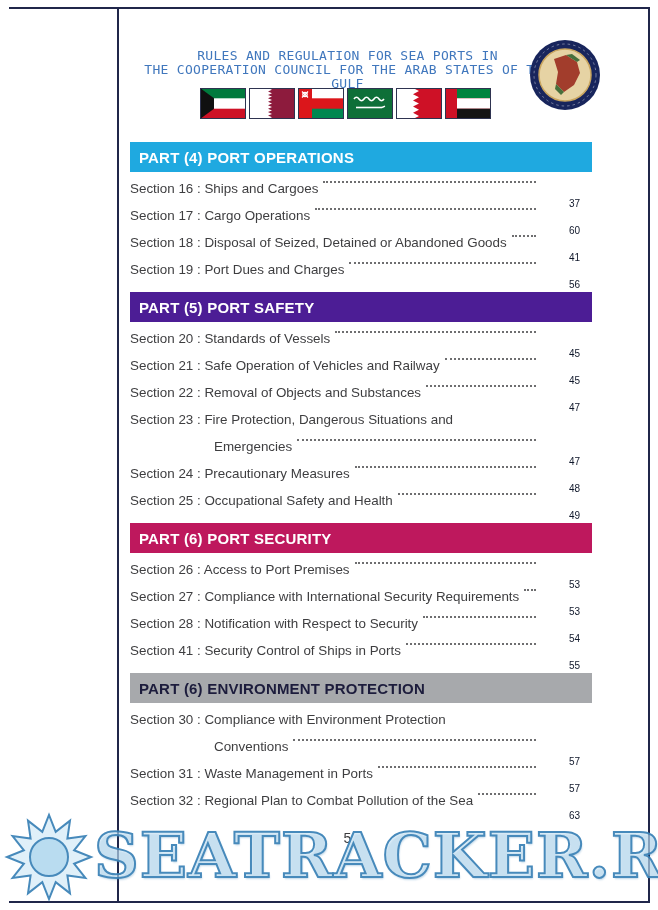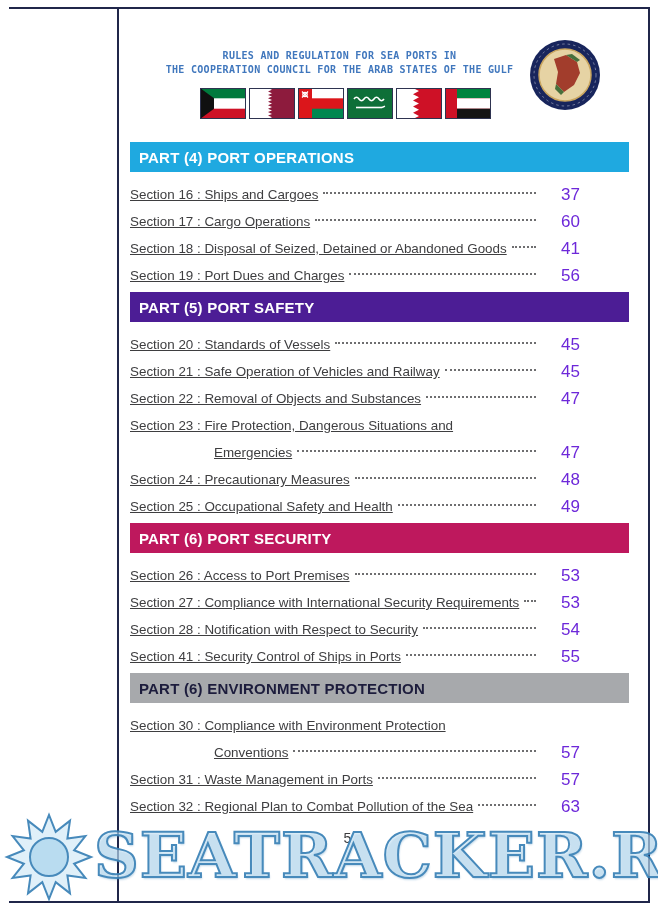--- a/index.html
+++ b/index.html
@@ -16,64 +16,64 @@
 
   
   .frame { position: absolute; background: #20264a; }
   .frame-top    { left: 9px; right: 8px; top: 7px; height: 2px; }
   .frame-right  { right: 8px; top: 7px; bottom: 7px; width: 2px; }
   .frame-bottom { left: 9px; right: 8px; bottom: 7px; height: 2px; }
   .frame-left   { left: 117px; top: 7px; bottom: 7px; width: 2px; }
 
   
   .doc-title {
-    position: absolute; left: 122px; top: 49px; width: 435px;
+    position: absolute; left: 130px; top: 49px; width: 435px;
     text-align: center;
     font-family: "DejaVu Sans Mono", monospace;
-    font-size: 10px; font-weight: 700; letter-spacing: 0.3px;
+    font-size: 13px; font-weight: 400; letter-spacing: 0.3px;
     line-height: 14px;
     color: #4077bd;
   }
   .flags {
     position: absolute; left: 200px; top: 88px;
     display: flex; gap: 3px;
   }
   .flags svg { display: block; }
   .emblem { position: absolute; left: 528px; top: 38px; }
 
   
   .toc { position: absolute; left: 130px; top: 142px; width: 450px; }
   .part-block + .part-block { margin-top: 3px; }
   .part-banner {
-    width: 499px; height: 30px;
+    width: 462px; height: 30px;
     display: flex; align-items: center;
     padding-left: 9px;
     font-size: 15px; font-weight: 700; letter-spacing: 0.2px;
     margin-bottom: 9px;
   }
   .toc-row {
     position: relative;
-    display: flex; align-items: center;
+    display: flex; align-items: flex-start;
     height: 27px;
     padding-right: 42px;
-    font-size: 13.4px; color: #3e3e40; text-decoration: underline;
+    font-size: 13.4px; color: #3e3e40;
   }
   .toc-row.cont { padding-left: 84px; }
   .toc-label { white-space: nowrap; flex: 0 0 auto; }
   .leader {
     flex: 1 1 auto; min-width: 0;
     border-bottom: 2px dotted #6e6e70;
     margin: 0 2px 4px 5px;
     height: 1px;
   }
   .toc-page {
-    position: absolute; right: 0; top: 0;
+    position: absolute; right: 0; top: 9px;
     width: 40px; height: 27px; line-height: 27px;
     text-align: right;
-    font-size: 17px; color: #6d28d9;
+    font-size: 10px; color: #0f172a;
   }
 
   
   .page-number {
     position: absolute; left: 130px; top: 830px; width: 435px;
     text-align: center; font-size: 14px; color: #3c3c3e;
   }
 
   
   .watermark {

